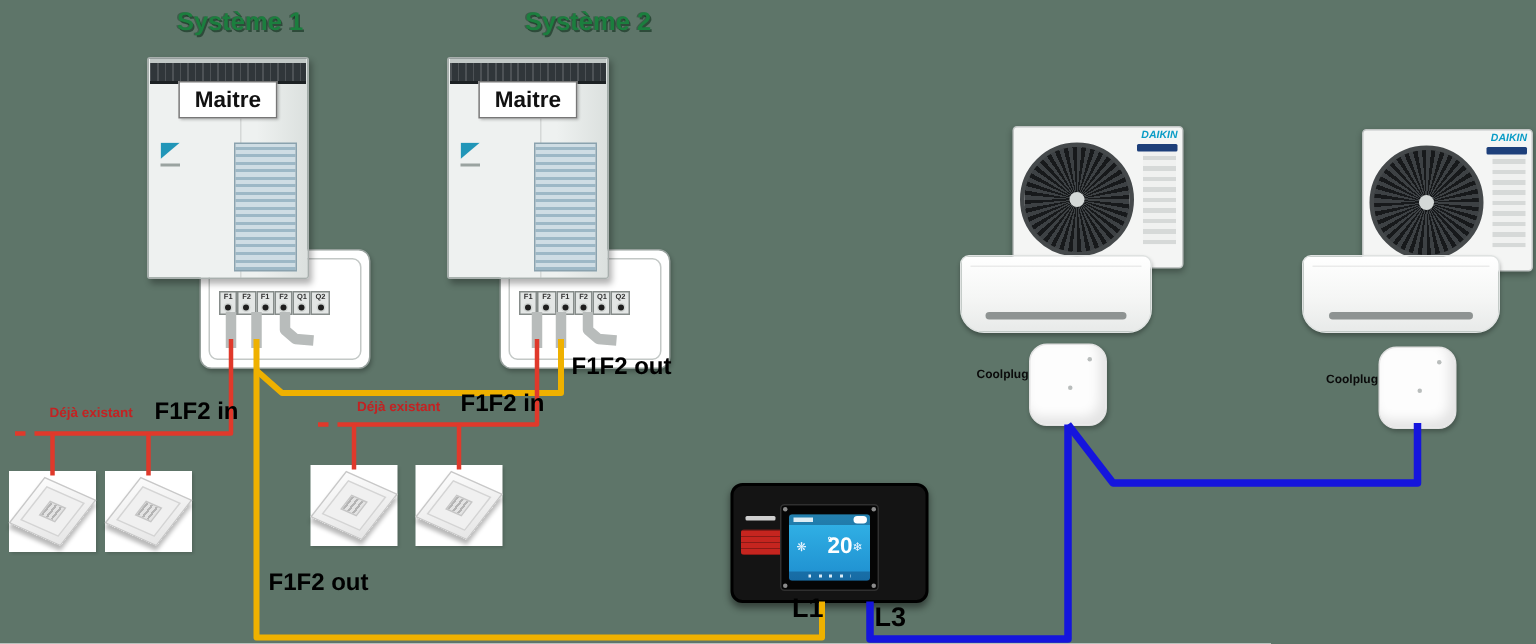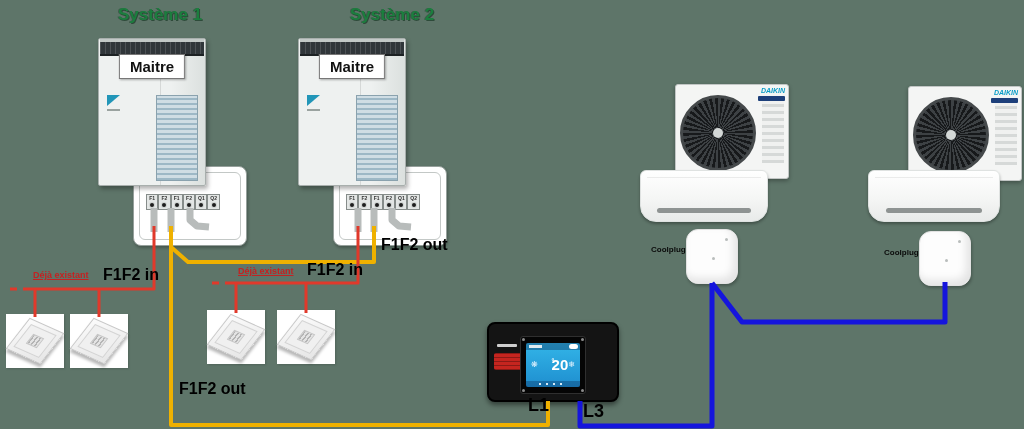--- a/index.html
+++ b/index.html
@@ -54,21 +54,21 @@
   .cass-unit{left:50%;top:50%;width:38px;height:38px;
     transform:translate(-50%,-50%) rotate(24deg) skewX(-14deg);
     background:linear-gradient(135deg,#fbfbfb,#e6e6e6);border:1px solid #c8c8c8;
     box-shadow:2px 3px 3px rgba(0,0,0,.28);}
   .cass-face{left:4px;top:4px;right:4px;bottom:4px;border:1px solid #d4d4d4;background:#f0f0f0;}
   .cass-grille{left:7px;top:7px;right:7px;bottom:7px;border:1px solid #c6c6c6;
     background:repeating-linear-gradient(90deg,#b4b4b4 0 1.5px,#e3e3e3 1.5px 3.5px);}
 
   
   .lbl{z-index:4;white-space:nowrap;}
-  .lbl-red{font-size:9px;font-weight:bold;color:#c32222;text-decoration:underline;}
+  .lbl-red{font-size:9px;font-weight:bold;color:#c32222;}
   .lbl-black{font-size:16px;font-weight:bold;color:#000;}
   .deja1{left:33px;top:270px;}
   .in1{left:103px;top:266px;}
   .deja2{left:238px;top:266px;}
   .in2{left:307px;top:261px;}
   .out-sys2{left:381px;top:236px;}
   .out-main{left:179px;top:380px;}
   .lbl-port{font-size:18px;font-weight:bold;color:#000;}
   .l1{left:528px;top:395px;}
   .l3{left:583px;top:401px;}

